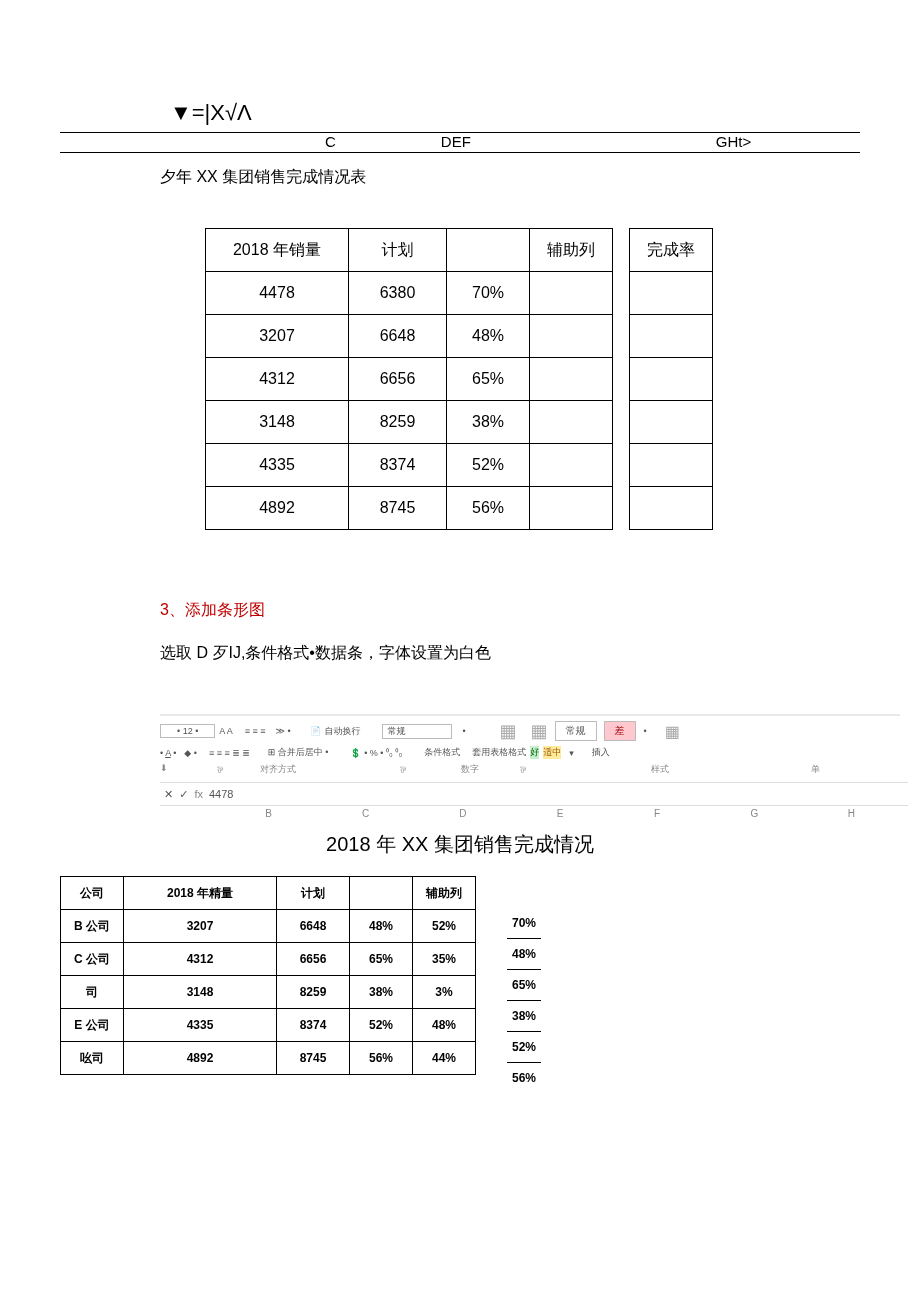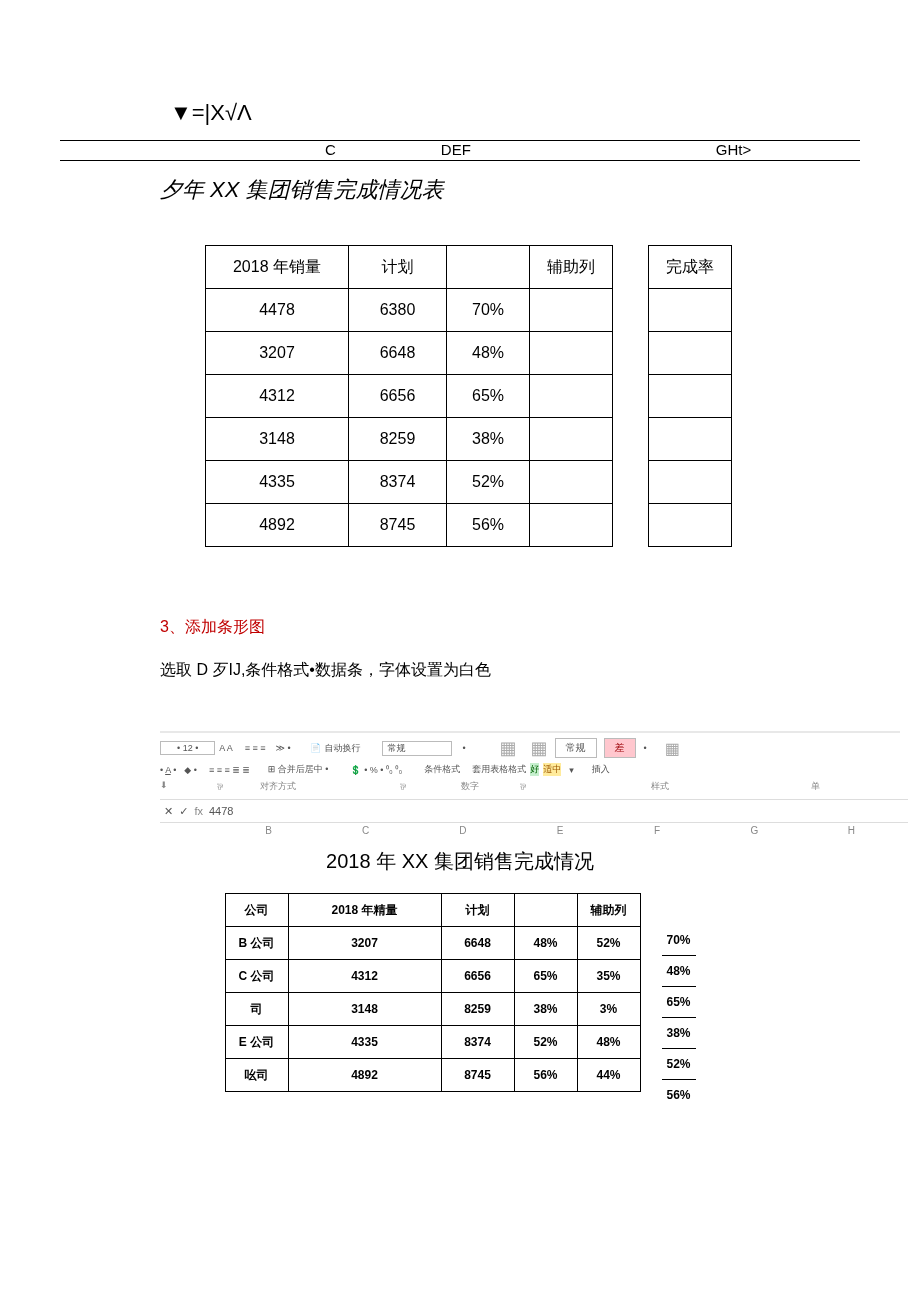--- a/index.html
+++ b/index.html
@@ -9,44 +9,43 @@
     padding: 0;
     width: 920px;
     color: #000;
   }
   .page {
     padding: 100px 60px 60px 60px;
   }
   .formula-row {
     font-size: 22px;
     padding-left: 110px;
-    margin-bottom: 14px;
+    margin-bottom: 6px;
   }
   .col-headers-row {
     border-top: 1px solid #000;
     border-bottom: 1px solid #000;
     font-size: 15px;
     padding: 0 0 2px 0;
     display: flex;
   }
   .col-headers-row span.c { margin-left: 265px; }
   .col-headers-row span.def { margin-left: 105px; }
   .col-headers-row span.ght { margin-left: 245px; }
   .title1 {
-    font-size: 22px;
+    font-size: 16px;
     padding-left: 100px;
     margin: 14px 0 40px 0;
     font-weight: 500;
-    font-style: italic;
   }
   
   .t1-wrap {
     display: flex;
     padding-left: 145px;
-    gap: 35px;
+    gap: 16px;
     margin-bottom: 70px;
   }
   table.t1 {
     border-collapse: collapse;
   }
   .t1 th, .t1 td {
     border: 1px solid #000;
     border-left: none;
     border-right: none;
     height: 40px;
@@ -130,22 +129,21 @@
   .col-letters span { flex:1; text-align:center; }
   .title2 {
     text-align: center;
     font-size: 20px;
     margin: 10px 0 18px 0;
   }
   
   .t2-wrap {
     display:flex;
     align-items:flex-start;
-    justify-content:center;
-    gap: 21px;
+    gap: 31px;
   }
   table.t2 {
     border-collapse: collapse;
     font-size: 12px;
   }
   .t2 th, .t2 td {
     border: 1px solid #000;
     text-align: center;
     height: 30px;
     font-weight: bold;

